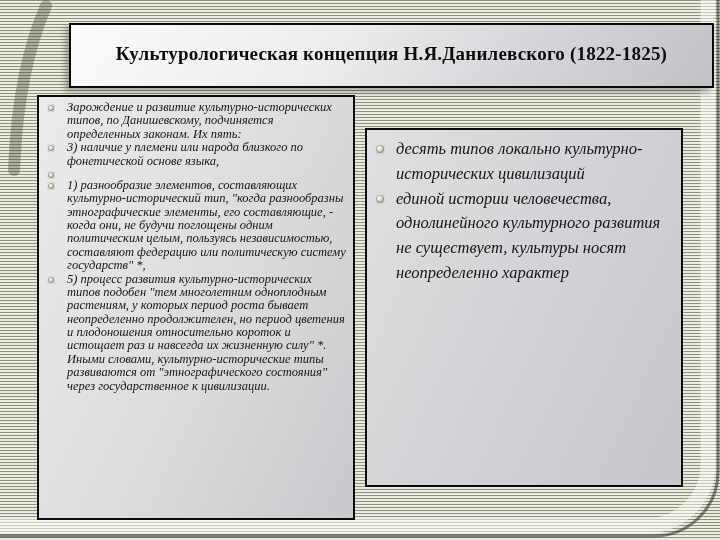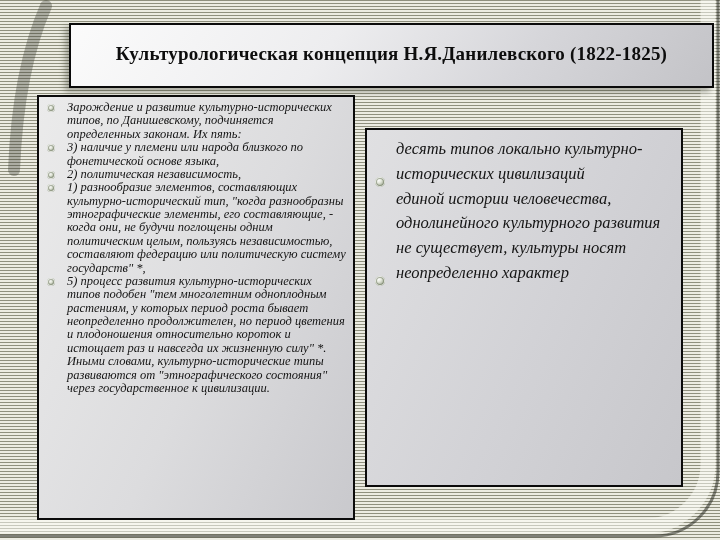--- a/index.html
+++ b/index.html
@@ -25,21 +25,21 @@
     background:linear-gradient(115deg,#ebebeb 0%,#dcdcde 55%,#c9c9cd 100%);
     padding:4px 5px 4px 6px;font-size:12.5px;line-height:1.07;
   }
   .right-box{
     left:365px;top:128px;width:318px;height:359px;
     background:linear-gradient(115deg,#e0e0e2 0%,#d2d2d6 55%,#c7c7cb 100%);
     padding:7px 6px 4px 8px;font-size:16.5px;line-height:1.5;
   }
   .li{display:flex;align-items:flex-start;}
   .left-box .li{gap:12px;padding-left:2px;}
-  .right-box .li{gap:11px;align-items:flex-end;}
+  .right-box .li{gap:11px;}
   .bullet{
     border-radius:50%;flex:0 0 auto;
     background:radial-gradient(circle at 35% 30%,#ffffff 0%,#e4e8dc 30%,#a9b19d 62%,#7f8871 100%);
     box-shadow:inset 0 0 0 1px rgba(255,255,255,0.75), inset 0 0 0 2px rgba(108,118,92,0.55);
   }
   .left-box .bullet{width:8px;height:8px;margin-top:3px;}
   .right-box .bullet{width:10px;height:10px;margin-top:7px;}
   .li-text{color:#141414;font-style:italic;}
 </style>
 </head>
@@ -61,21 +61,20 @@
       <div class="li">
         <span class="bullet"></span>
         <span class="li-text">Зарождение и развитие культурно-исторических типов, по Данишевскому, подчиняется определенных законам. Их пять:</span>
       </div>
       <div class="li">
         <span class="bullet"></span>
         <span class="li-text">3) наличие у племени или народа близкого по фонетической основе языка,</span>
       </div>
       <div class="li">
         <span class="bullet"></span>
-        <span class="li-text">2) политическая независимость,</span>
       </div>
       <div class="li">
         <span class="bullet"></span>
         <span class="li-text">1) разнообразие элементов, составляющих культурно-исторический тип, "когда разнообразны этнографические элементы, его составляющие, - когда они, не будучи поглощены одним политическим целым, пользуясь независимостью, составляют федерацию или политическую систему государств" *,</span>
       </div>
       <div class="li">
         <span class="bullet"></span>
         <span class="li-text">5) процесс развития культурно-исторических типов подобен "тем многолетним одноплодным растениям, у которых период роста бывает неопределенно продолжителен, но период цветения и плодоношения относительно короток и истощает раз и навсегда их жизненную силу" *. Иными словами, культурно-исторические типы развиваются от "этнографического состояния" через государственное к цивилизации.</span>
       </div>
     </div>

